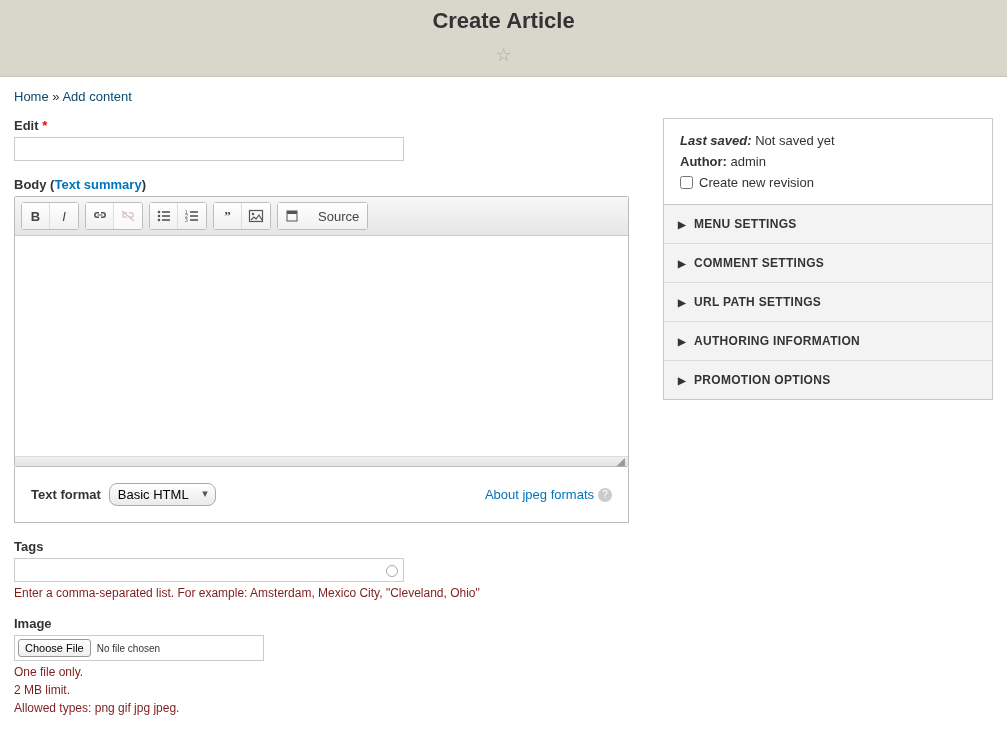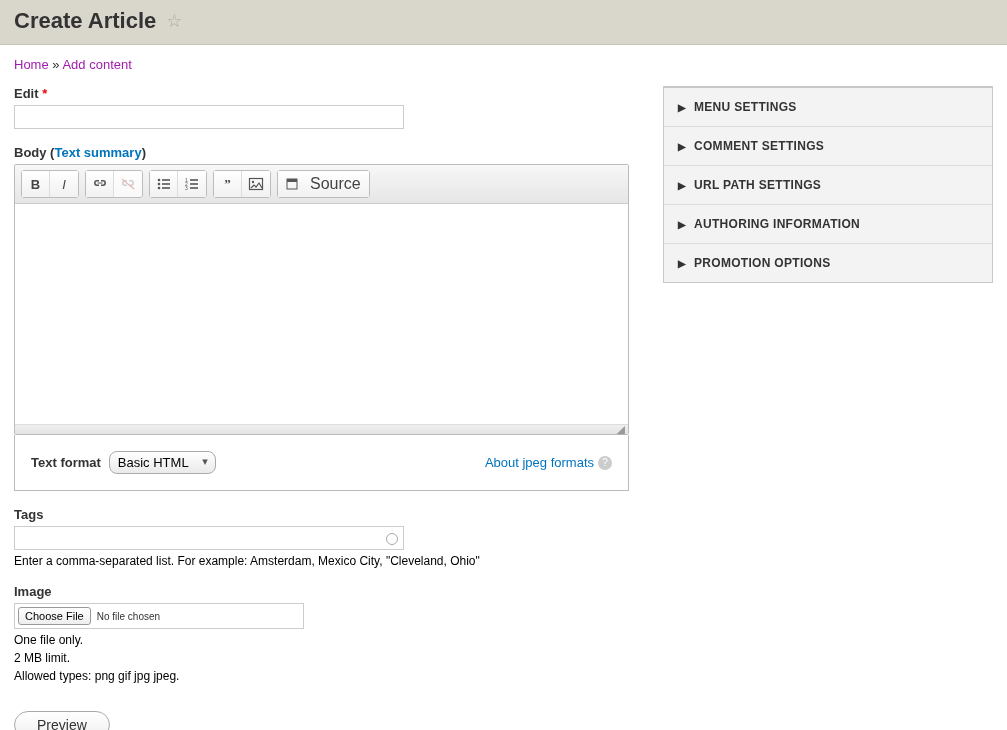--- a/index.html
+++ b/index.html
@@ -10,37 +10,38 @@
   color: #333;
   background: #fff;
 }
 .header-bar {
   background: #d9d6cc;
   padding: 8px 14px 10px;
   border-bottom: 1px solid #c9c5b9;
   display: flex;
   align-items: center;
   gap: 10px;
+  flex-direction: column;
 }
 .header-bar h1 {
   margin: 0;
   font-size: 22px;
   font-weight: bold;
   color: #333;
 }
 .star-icon {
   color: #aaa;
   font-size: 18px;
   cursor: pointer;
 }
 .content-area {
   padding: 12px 14px;
 }
 .breadcrumb { font-size: 13px; margin-bottom: 14px; }
-.breadcrumb a { color: #a21caf; text-decoration: none; }
+.breadcrumb a { color: #0c4a6e; text-decoration: none; }
 .layout { display: flex; gap: 24px; align-items: flex-start; }
 .main-col { flex: 0 0 615px; }
 .side-col { flex: 0 0 330px; margin-left: auto; }
 
 label.field-label { font-weight: bold; display: block; margin-bottom: 4px; }
 .required-mark { color: #e00; }
 .text-input {
   width: 390px; height: 24px; border: 1px solid #ccc; padding: 2px 4px; font-size: 13px;
 }
 .form-row { margin-bottom: 16px; }
@@ -56,21 +57,21 @@
 }
 .ck-group {
   display: flex; border: 1px solid #bdbdbd; border-radius: 3px; background: #fff;
 }
 .ck-btn {
   width: 28px; height: 26px; display: flex; align-items: center; justify-content: center;
   border-right: 1px solid #ddd; cursor: pointer; font-size: 13px; color: #444;
   background: linear-gradient(#ffffff, #f1f1f1);
 }
 .ck-btn:last-child { border-right: none; }
-.ck-btn.src { width: auto; padding: 0 8px; font-size: 16px; gap: 12px; }
+.ck-btn.src { width: auto; padding: 0 8px; font-size: 13px; gap: 20px; }
 .ck-area { height: 220px; background: #fff; }
 .ck-resize {
   height: 10px; background: linear-gradient(#f0f0f0,#e3e3e3);
   border-top: 1px solid #ddd; position: relative;
 }
 .ck-resize::after {
   content: "◢"; position: absolute; right: 3px; bottom: -2px; font-size: 11px; color: #999;
 }
 .format-bar {
   border: 1px solid #bbb; border-top: none; padding: 16px; display: flex; align-items: center;
@@ -91,23 +92,23 @@
 }
 
 .tags-input {
   width: 390px; height: 24px; border: 1px solid #ccc; padding: 2px 4px; position: relative;
 }
 .tags-wrap { position: relative; width: 390px; }
 .tags-wrap::after {
   content: ""; position: absolute; right: 6px; top: 7px; width: 10px; height: 10px;
   border: 1.5px solid #aaa; border-radius: 50%;
 }
-.hint { color: #000000; font-size: 12px; margin-top: 4px; }
-
-.file-row { display:flex; align-items:center; gap:6px; border:1px solid #ccc; width:290px; padding:3px; }
+.hint { color: #7f1d1d; font-size: 12px; margin-top: 4px; }
+
+.file-row { display:flex; align-items:center; gap:6px; border:1px solid #ccc; width:250px; padding:3px; }
 .choose-btn {
   font-size: 11px; padding: 2px 6px; border: 1px solid #999; border-radius: 3px;
   background: linear-gradient(#fff,#eee); cursor: pointer;
 }
 .file-status { font-size: 10px; color: #333; }
 
 
 .side-box { border: 1px solid #c8c8c8; }
 .side-top { padding: 14px 16px; }
 .side-top .row { margin-bottom: 6px; }
@@ -275,20 +276,34 @@
       </div>
 
       <div class="actions">
         <button class="btn-secondary">Preview</button>
       </div>
 
     </div>
 
     <div class="side-col">
       <div class="side-box">
+        <div class="side-top">
+          <div class="row">
+            <em>Last saved:</em>
+            <span>Not saved yet</span>
+          </div>
+          <div class="row">
+            <strong>Author:</strong>
+            <span>admin</span>
+          </div>
+          <label class="side-check">
+            <input type="checkbox" style="">
+            <span>Create new revision</span>
+          </label>
+        </div>
         <div class="accordion">
           <div class="acc-item">
               <span class="acc-caret">▶</span>
               <span>MENU SETTINGS</span>
             </div>
           <div class="acc-item">
               <span class="acc-caret">▶</span>
               <span>COMMENT SETTINGS</span>
             </div>
           <div class="acc-item">

